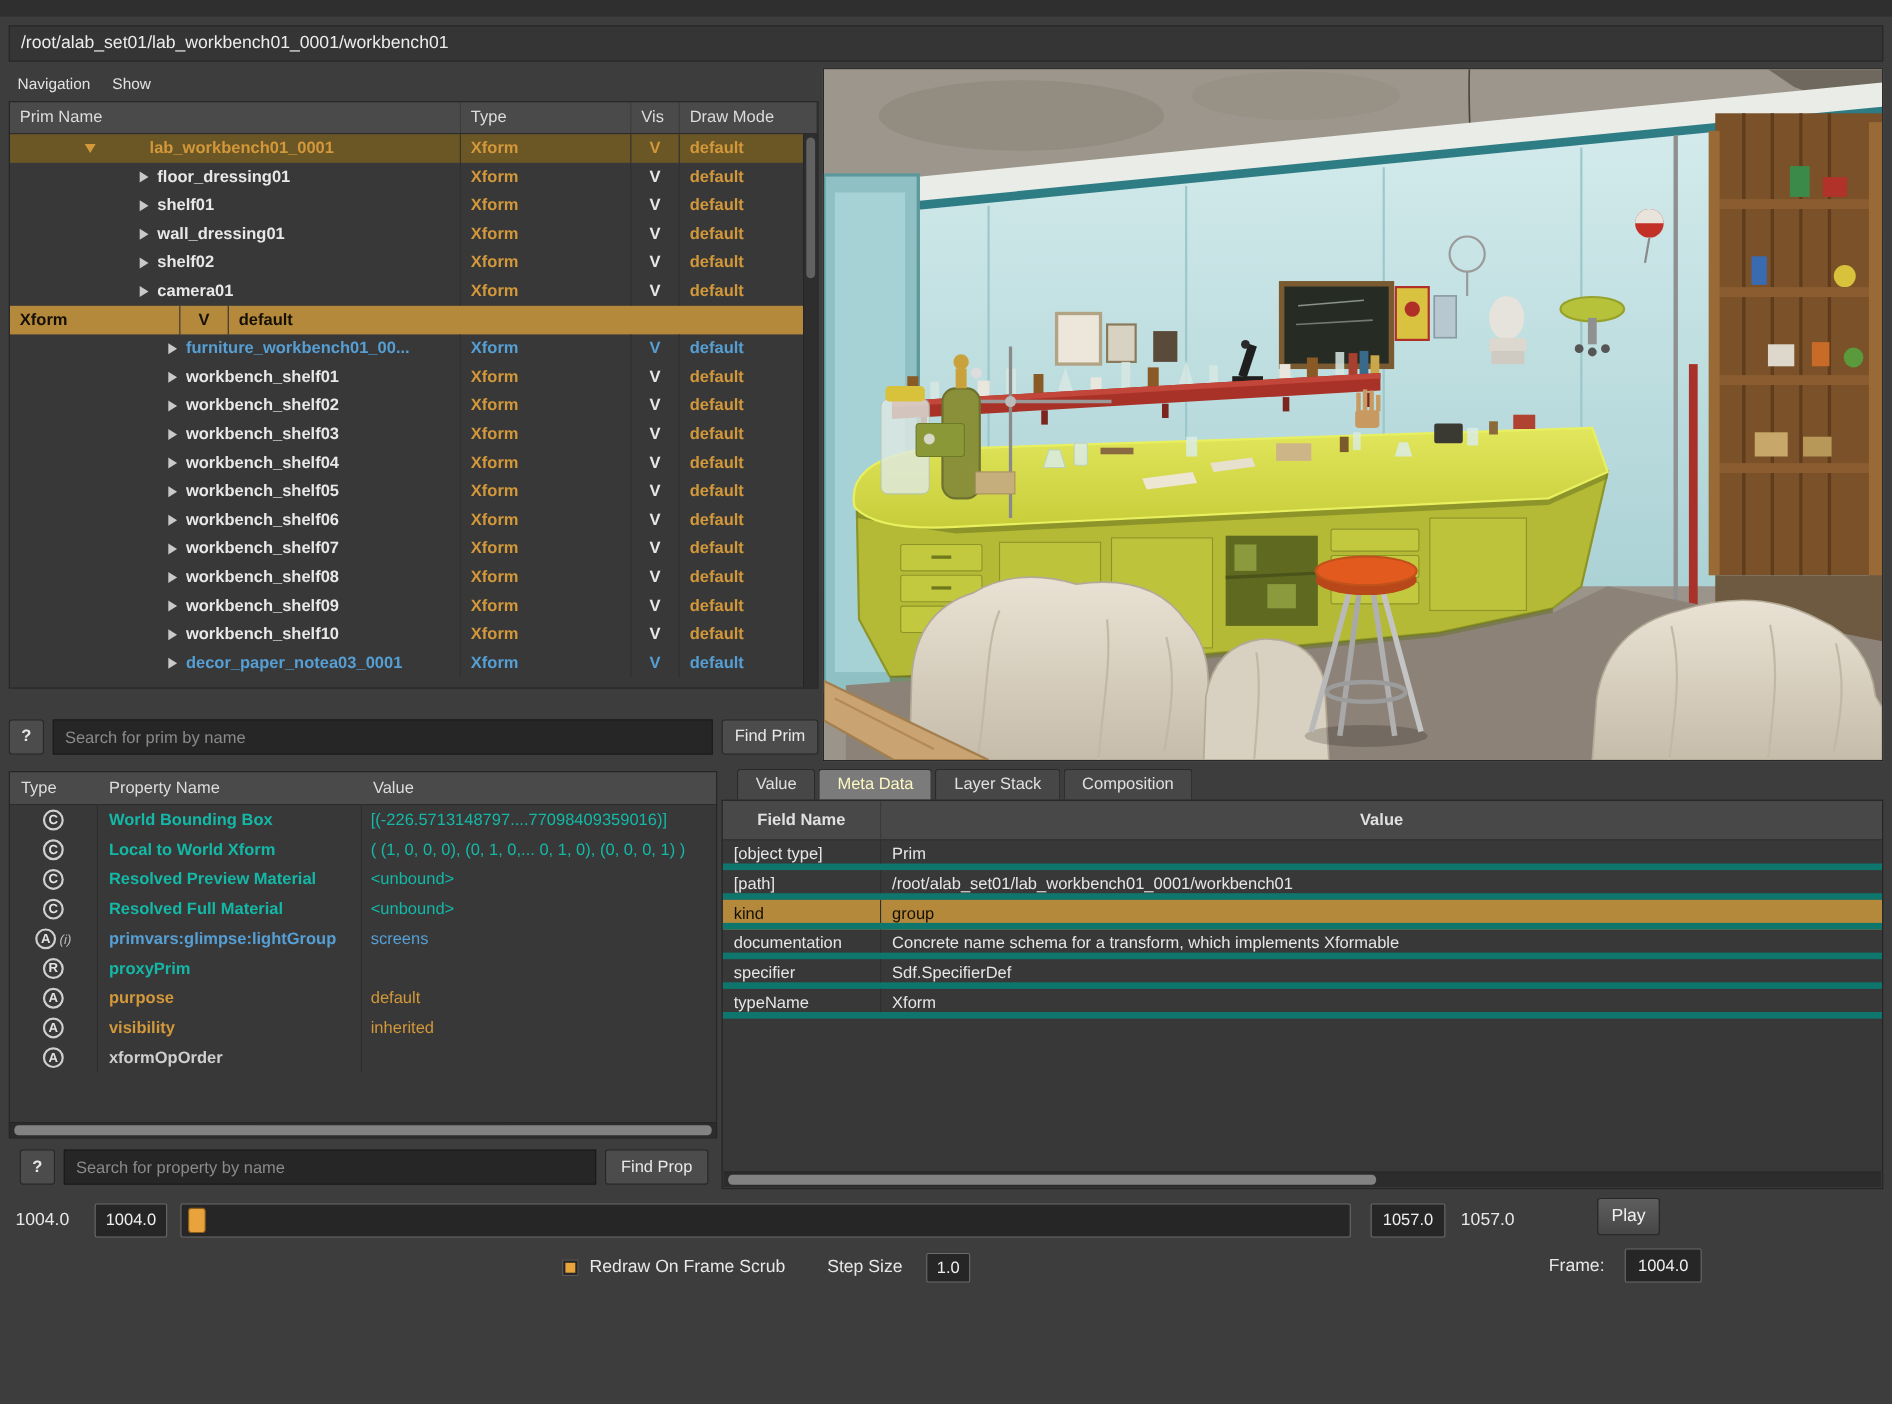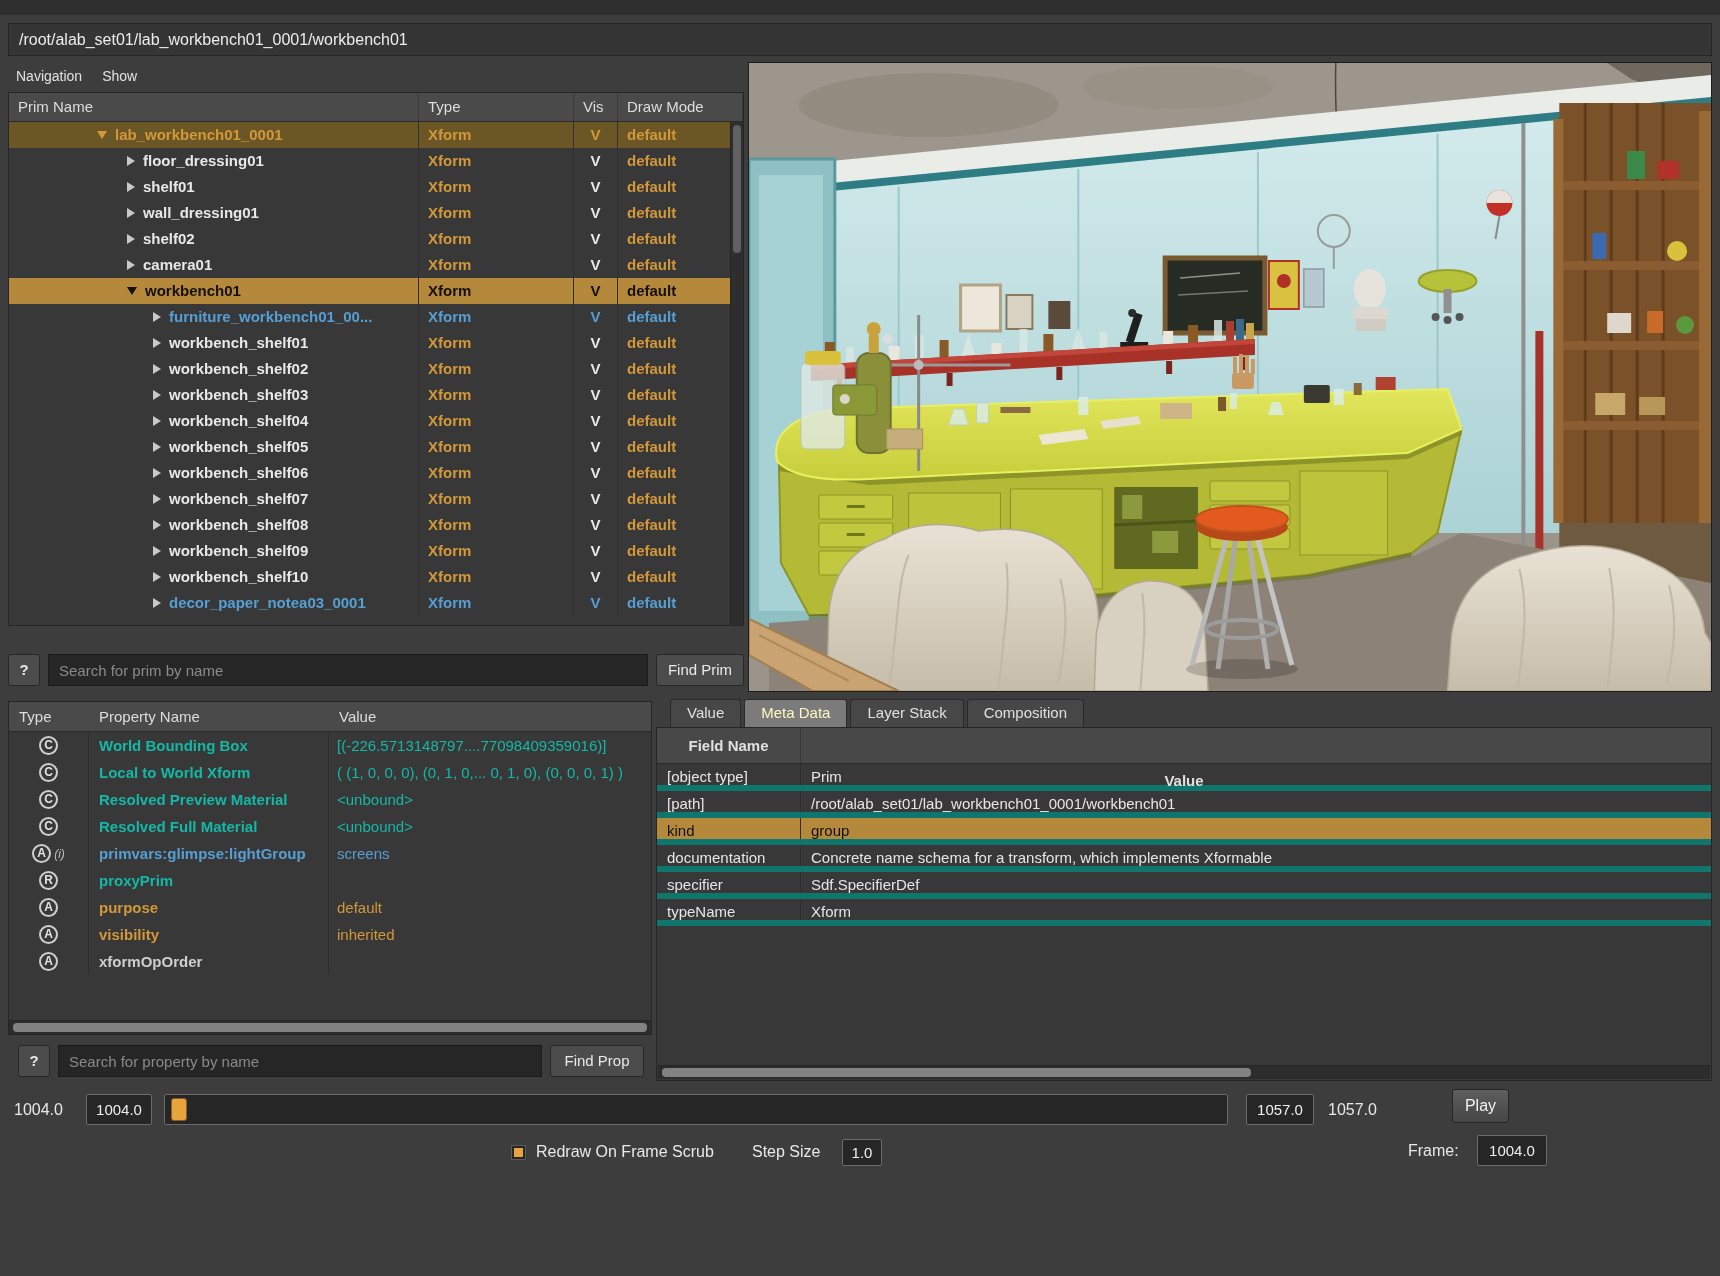--- a/index.html
+++ b/index.html
@@ -22,21 +22,21 @@
     font-size:15px; color:#dddddd; }
   .tree-head span { line-height:28px; padding-left:9px; border-right:1px solid #3c3c3c; }
   .th-name{width:410px;} .th-type{width:155px;} .th-vis{width:44px;} .th-draw{flex:1; border-right:none;}
   .tree-rows { position:absolute; top:29px; left:0; right:13px; bottom:0; }
   .trow { display:flex; height:26px; font-size:15px; font-weight:bold; }
   .trow span { line-height:26px; }
   .c-name{ width:410px; display:flex; align-items:center; color:#e8e8e8; border-right:1px solid #313131; overflow:hidden; white-space:nowrap;}
   .c-type{ width:155px; padding-left:9px; color:#d2983a; border-right:1px solid #313131;}
   .c-vis{ width:44px; text-align:center; color:#e8e8e8; border-right:1px solid #313131;}
   .c-draw{ flex:1; padding-left:9px; color:#d2983a; }
-  .lv1 .c-name{padding-left:88px;} .lv2 .c-name{padding-left:118px;} .lv3 .c-name{padding-left:144px;}
+  .lv1 .c-name{padding-left:68px;gap:41px;} .lv2 .c-name{padding-left:118px;} .lv3 .c-name{padding-left:144px;}
   .arw{ width:0; height:0; margin-right:8px; flex:none; font-style:normal; }
   .arw.right{ border-left:8px solid #c9c9c9; border-top:5px solid transparent; border-bottom:5px solid transparent;}
   .arw.down{ border-top:8px solid #c9c9c9; border-left:5px solid transparent; border-right:5px solid transparent;}
   .trow.blue .c-name,.trow.blue .c-type,.trow.blue .c-vis,.trow.blue .c-draw{ color:#569fd4; }
   .trow.anc{ background:#6b5626; }
   .trow.anc .c-name,.trow.anc .c-type,.trow.anc .c-vis,.trow.anc .c-draw{ color:#d2983a; }
   .trow.anc .arw.down{ border-top-color:#d2983a; }
   .trow.sel{ background:#b5893c; }
   .trow.sel .c-name,.trow.sel .c-type,.trow.sel .c-vis,.trow.sel .c-draw{ color:#151005; }
   .trow.sel .arw.down{ border-top-color:#151005; }
@@ -80,21 +80,21 @@
   .findp-btn{ width:94px; height:32px; line-height:29px; flex:none;}
 
   
   .meta-panel{ position:absolute; left:656px; top:684px; width:1056px; height:382px; }
   .meta-tabs{ display:flex; gap:3px; padding-left:14px; height:28px; }
   .tab{ padding:0 16px; line-height:26px; font-size:15px; background:#474747;
     border:1px solid #2a2a2a; border-bottom:none; border-radius:3px 3px 0 0; color:#e0e0e0; }
   .tab.active{ background:#7b7b7b; color:#fef9c3; }
   .meta-table{ position:absolute; left:0; top:28px; right:0; bottom:0; background:#383838; border:1px solid #262626; overflow:hidden;}
   .meta-head{ display:flex; height:36px; background:#484848; border-bottom:1px solid #2a2a2a;
-    font-size:15px; font-weight:bold; color:#e0e0e0;flex-direction:column;}
+    font-size:15px; font-weight:bold; color:#e0e0e0;}
   .mh-field{ width:144px; text-align:center; line-height:35px; border-right:1px solid #3a3a3a;}
   .mh-value{ flex:1; text-align:center; line-height:35px;}
   .mrow{ display:flex; height:27px; font-size:15px; border-bottom:6px solid #0f766e;}
   .m-field{ width:144px; padding-left:10px; line-height:26px; border-right:1px solid #2f2f2f; overflow:hidden; white-space:nowrap;}
   .m-value{ flex:1; padding-left:10px; line-height:26px; overflow:hidden; white-space:nowrap;}
   .mrow.hl{ background:#b5893c; }
   .mrow.hl .m-field,.mrow.hl .m-value{ color:#141005; }
   .meta-hscroll{ position:absolute; left:1px; right:1px; bottom:1px; height:14px; background:#2c2c2c; border-top:1px solid #262626;}
   .meta-hscroll .thumb{ height:9px; margin:2px 0 0 4px; width:56%; background:#828282; border-radius:4px;}
 
@@ -191,24 +191,20 @@
           <span class="c-name">
               <i class="arw right"></i>
               <span>camera01</span>
             </span>
           <span class="c-type">Xform</span>
           <span class="c-vis">V</span>
           <span class="c-draw">default</span>
         </div>
 
         <div class="trow lv2 sel">
-          <span class="c-name">
-              <i class="arw down"></i>
-              <span>workbench01</span>
-            </span>
           <span class="c-type">Xform</span>
           <span class="c-vis">V</span>
           <span class="c-draw">default</span>
         </div>
 
         <div class="trow lv3 blue">
           <span class="c-name">
               <i class="arw right"></i>
               <span>furniture_workbench01_00...</span>
             </span>

